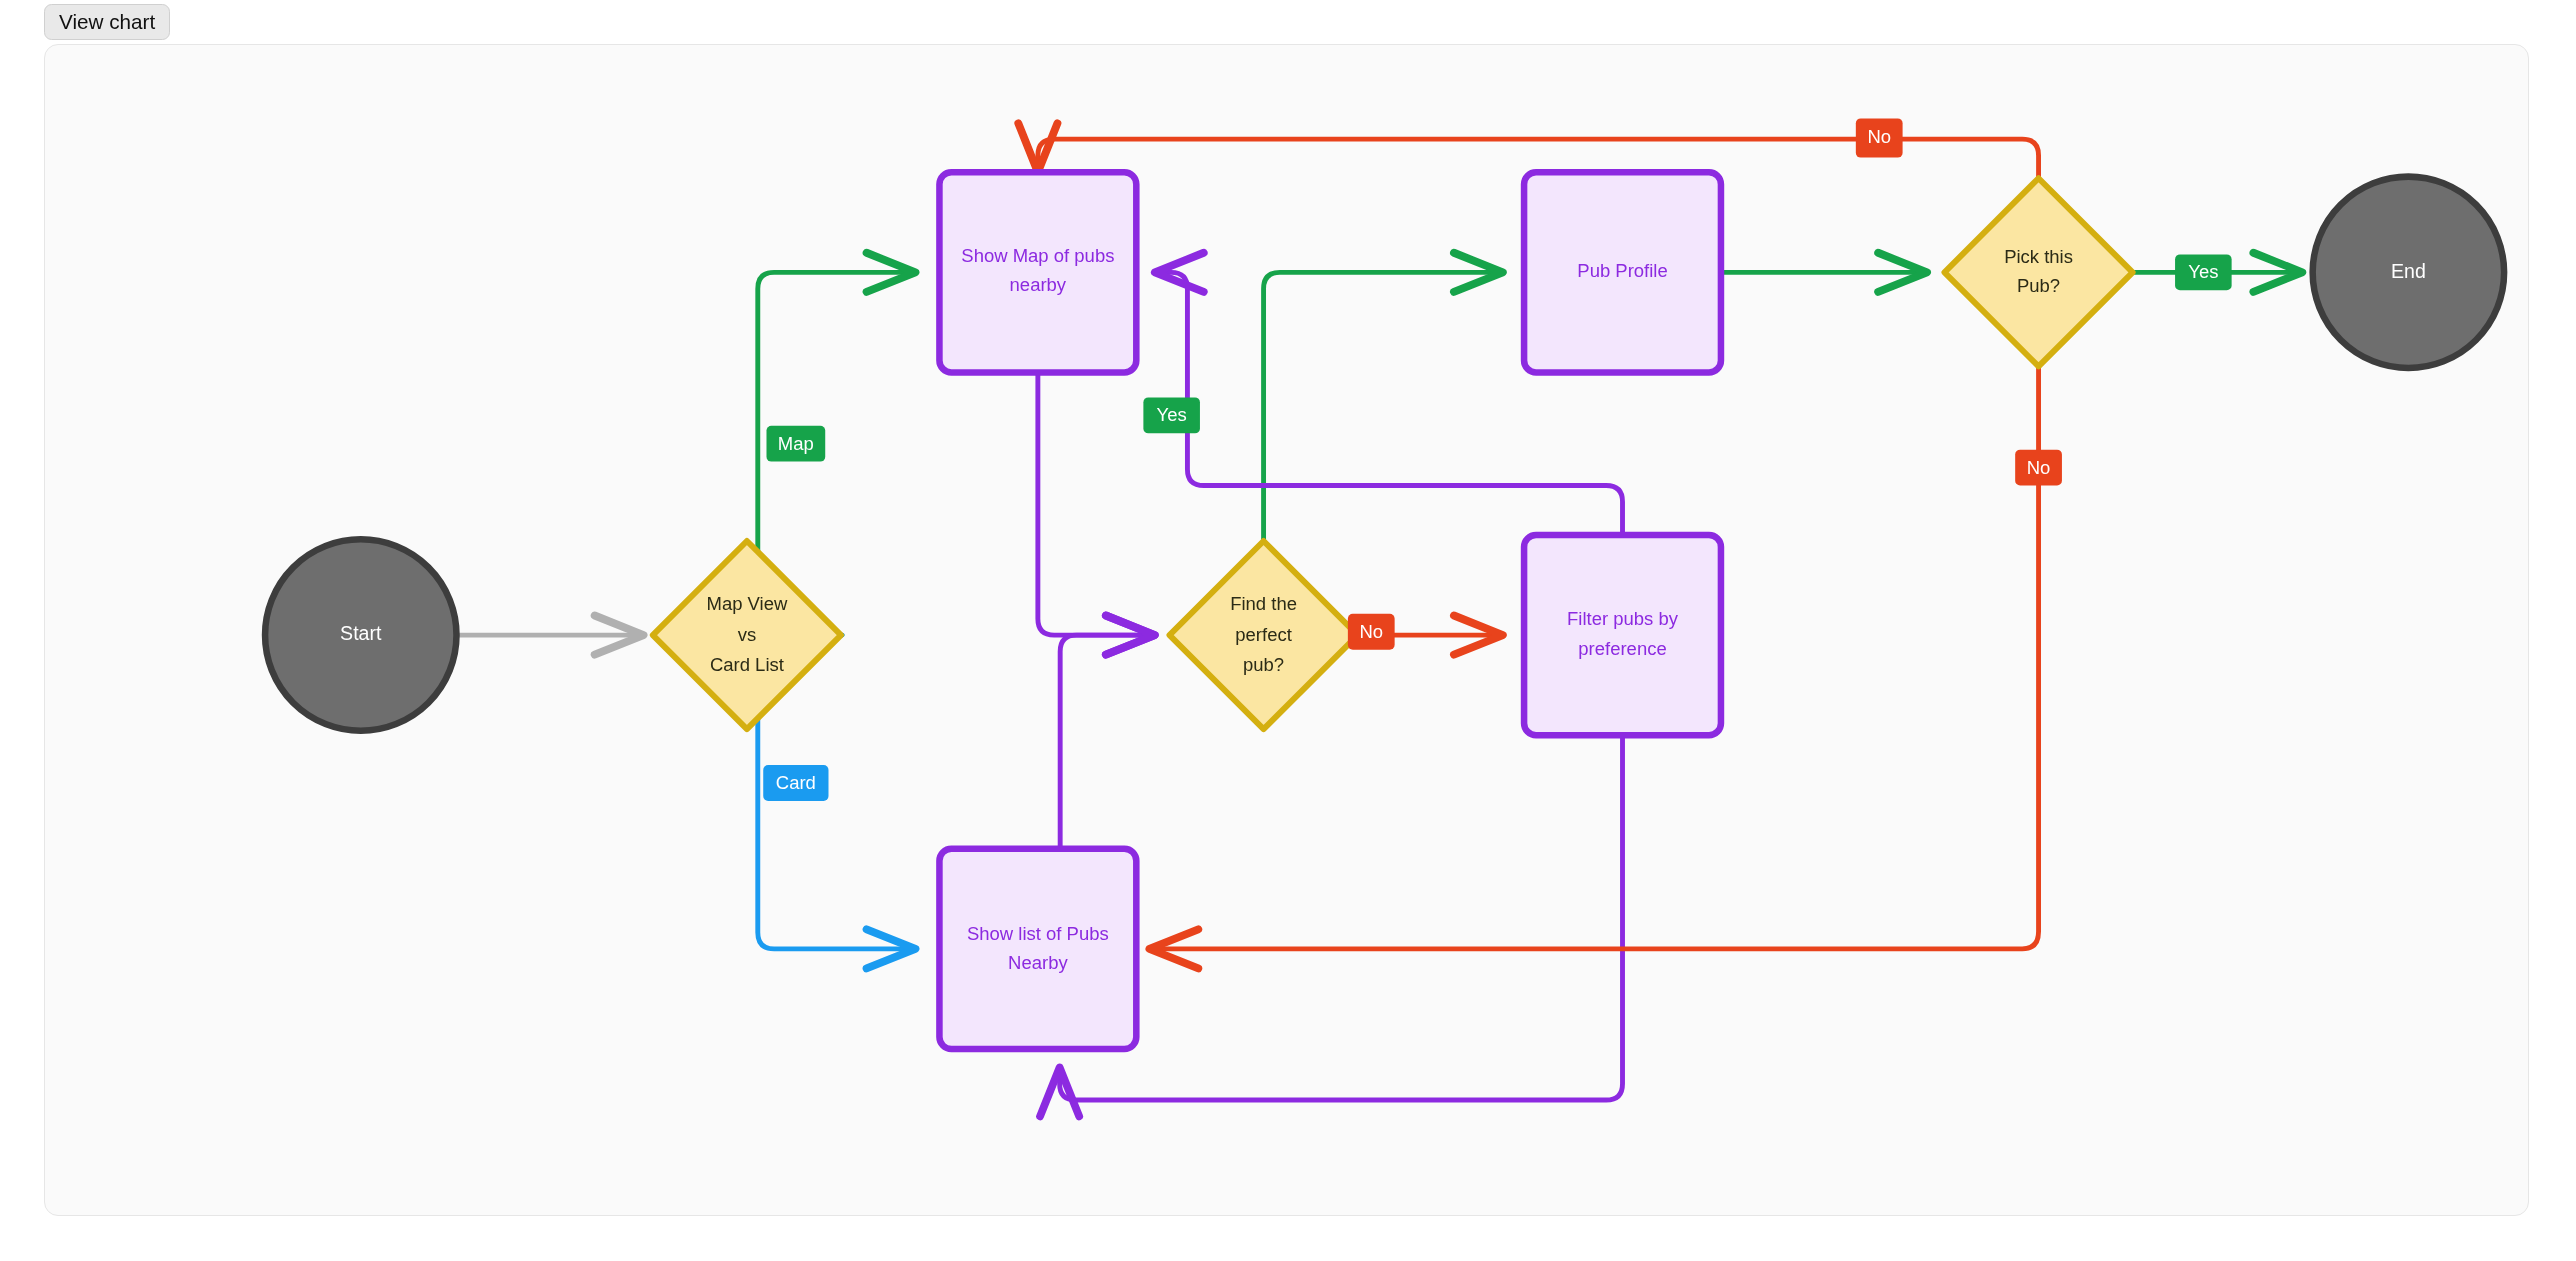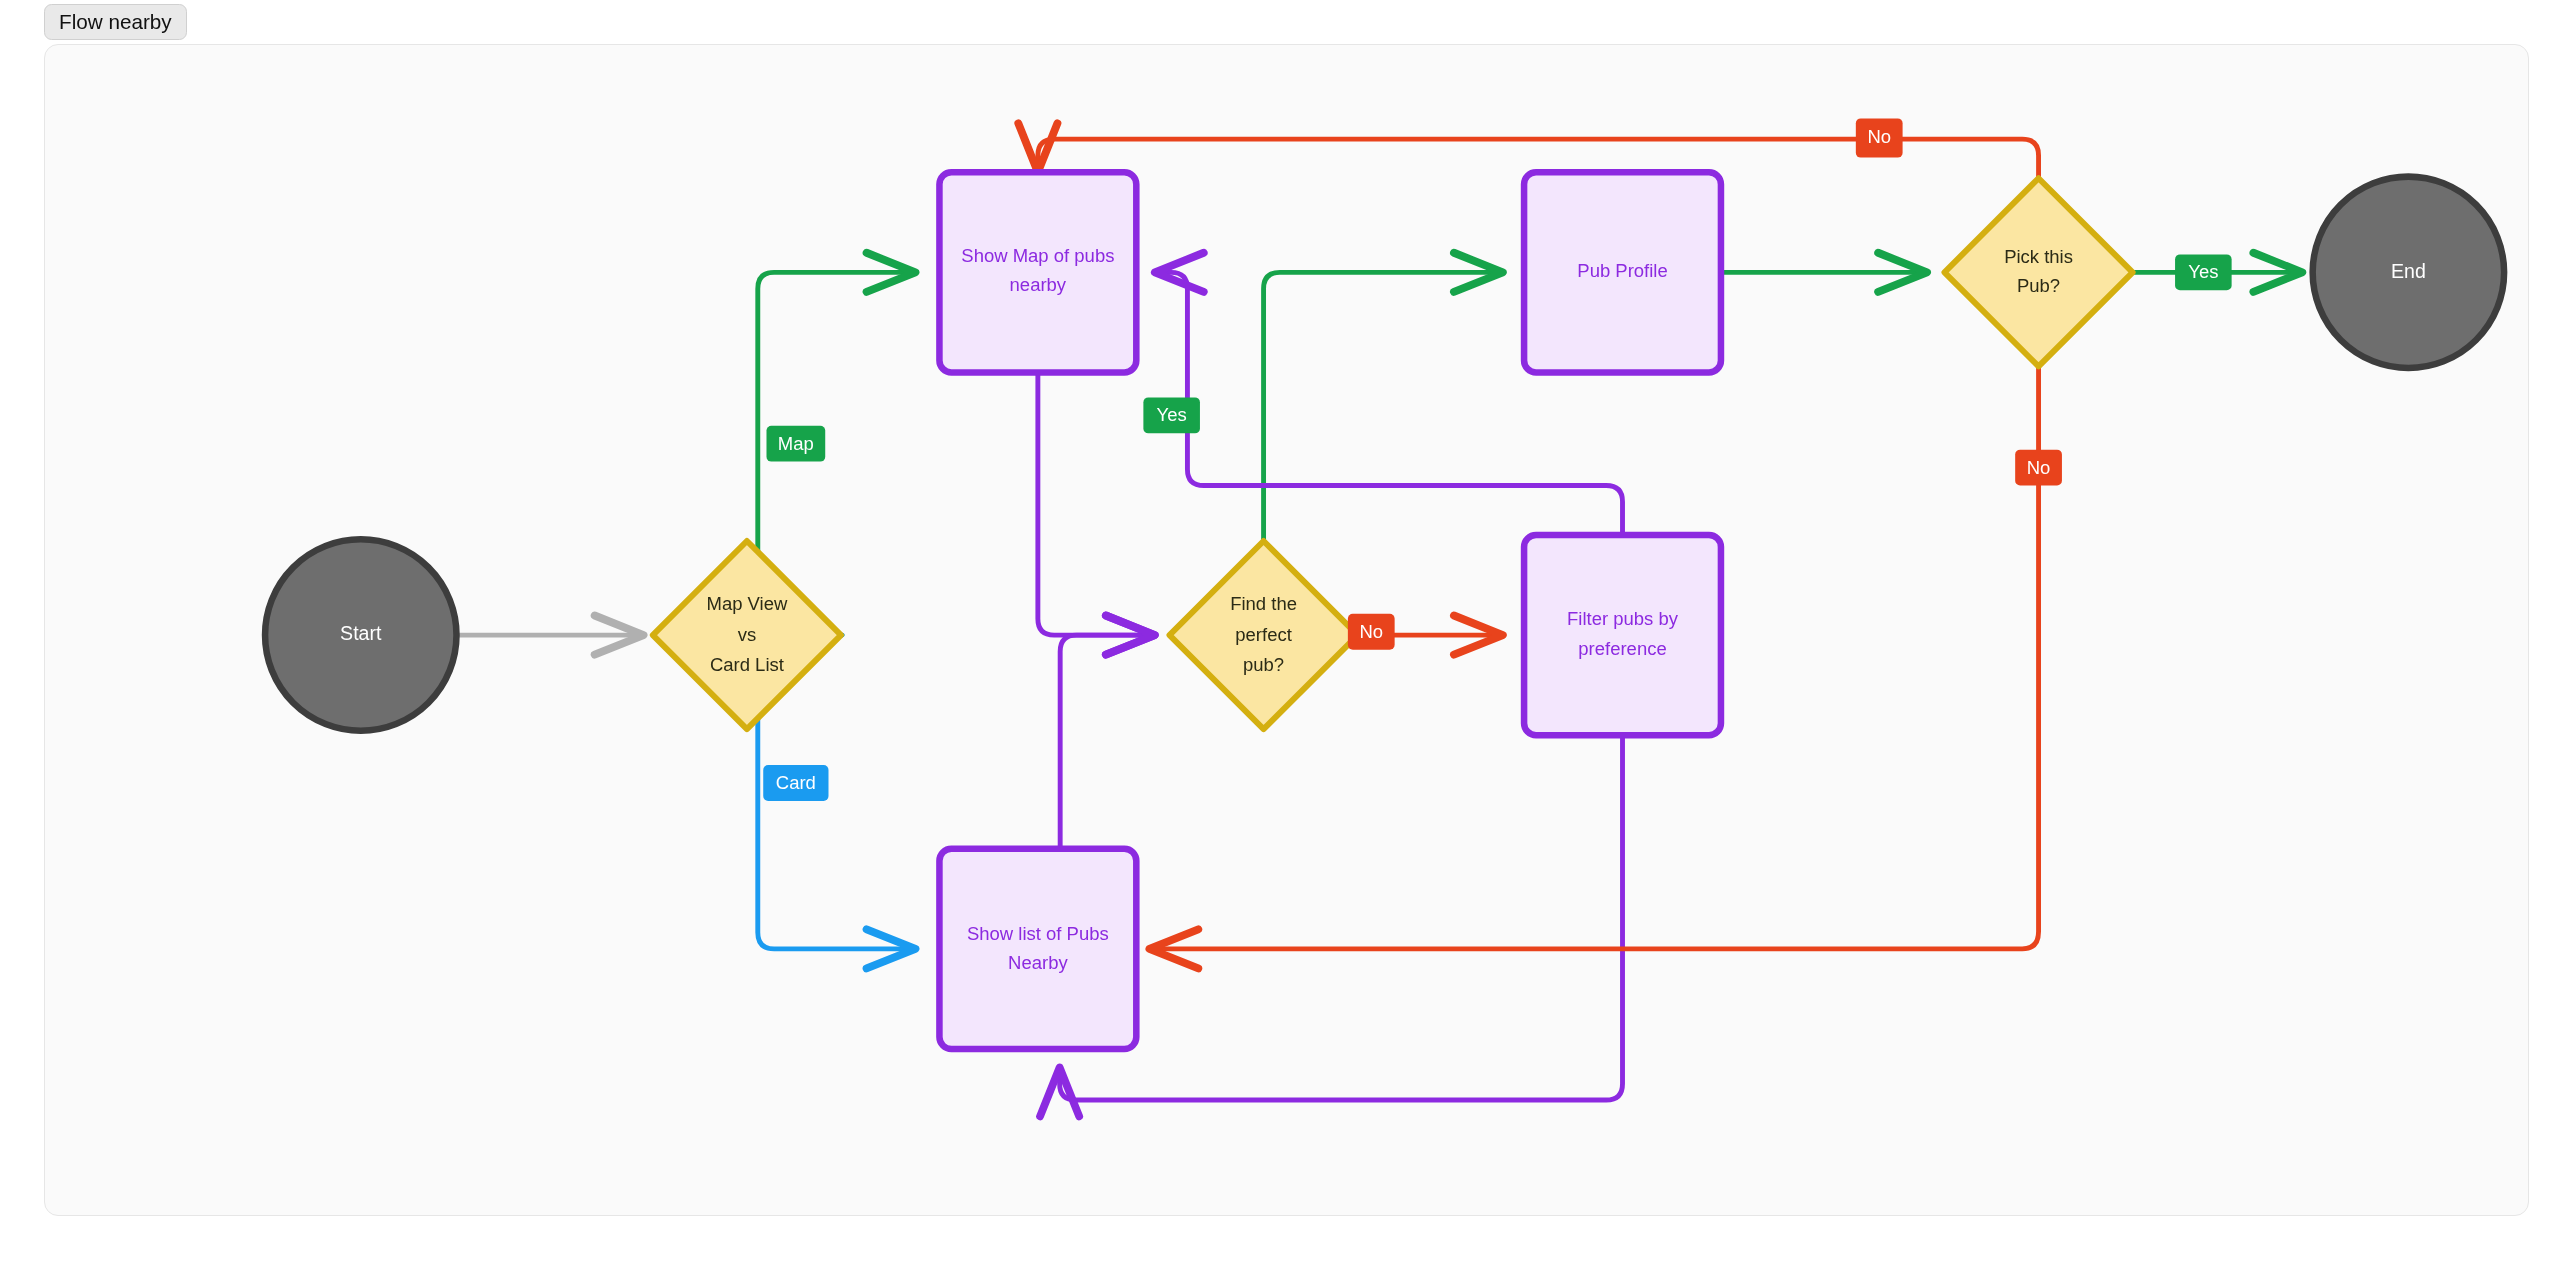--- a/index.html
+++ b/index.html
@@ -24,21 +24,21 @@
 
   .node-label{font-family:"Liberation Sans",sans-serif;text-anchor:middle;dominant-baseline:middle;}
   .edge{fill:none;stroke-linecap:round;stroke-linejoin:round;}
   .elabel-text{font-family:"Liberation Sans",sans-serif;fill:#ffffff;font-size:34px;text-anchor:middle;dominant-baseline:middle;}
 </style>
 </head>
 <body>
 
 <div id="root">
 
-  <div id="tab">Flow nearby</div>
+  <div id="tab">View chart</div>
 
   <div id="canvas">
     <svg id="flow" viewBox="0 0 4568 2155">
       <defs>
         <marker id="ah-gray" markerWidth="14" markerHeight="14" refX="11" refY="5" orient="auto" markerUnits="strokeWidth">
           <path d="M1,1 L11,5 L1,9" fill="none" stroke="#b0b0b0" stroke-width="1.6" stroke-linecap="round" stroke-linejoin="round"></path>
         </marker>
         <marker id="ah-green" markerWidth="14" markerHeight="14" refX="11" refY="5" orient="auto" markerUnits="strokeWidth">
           <path d="M1,1 L11,5 L1,9" fill="none" stroke="#16a34a" stroke-width="1.6" stroke-linecap="round" stroke-linejoin="round"></path>
         </marker>

